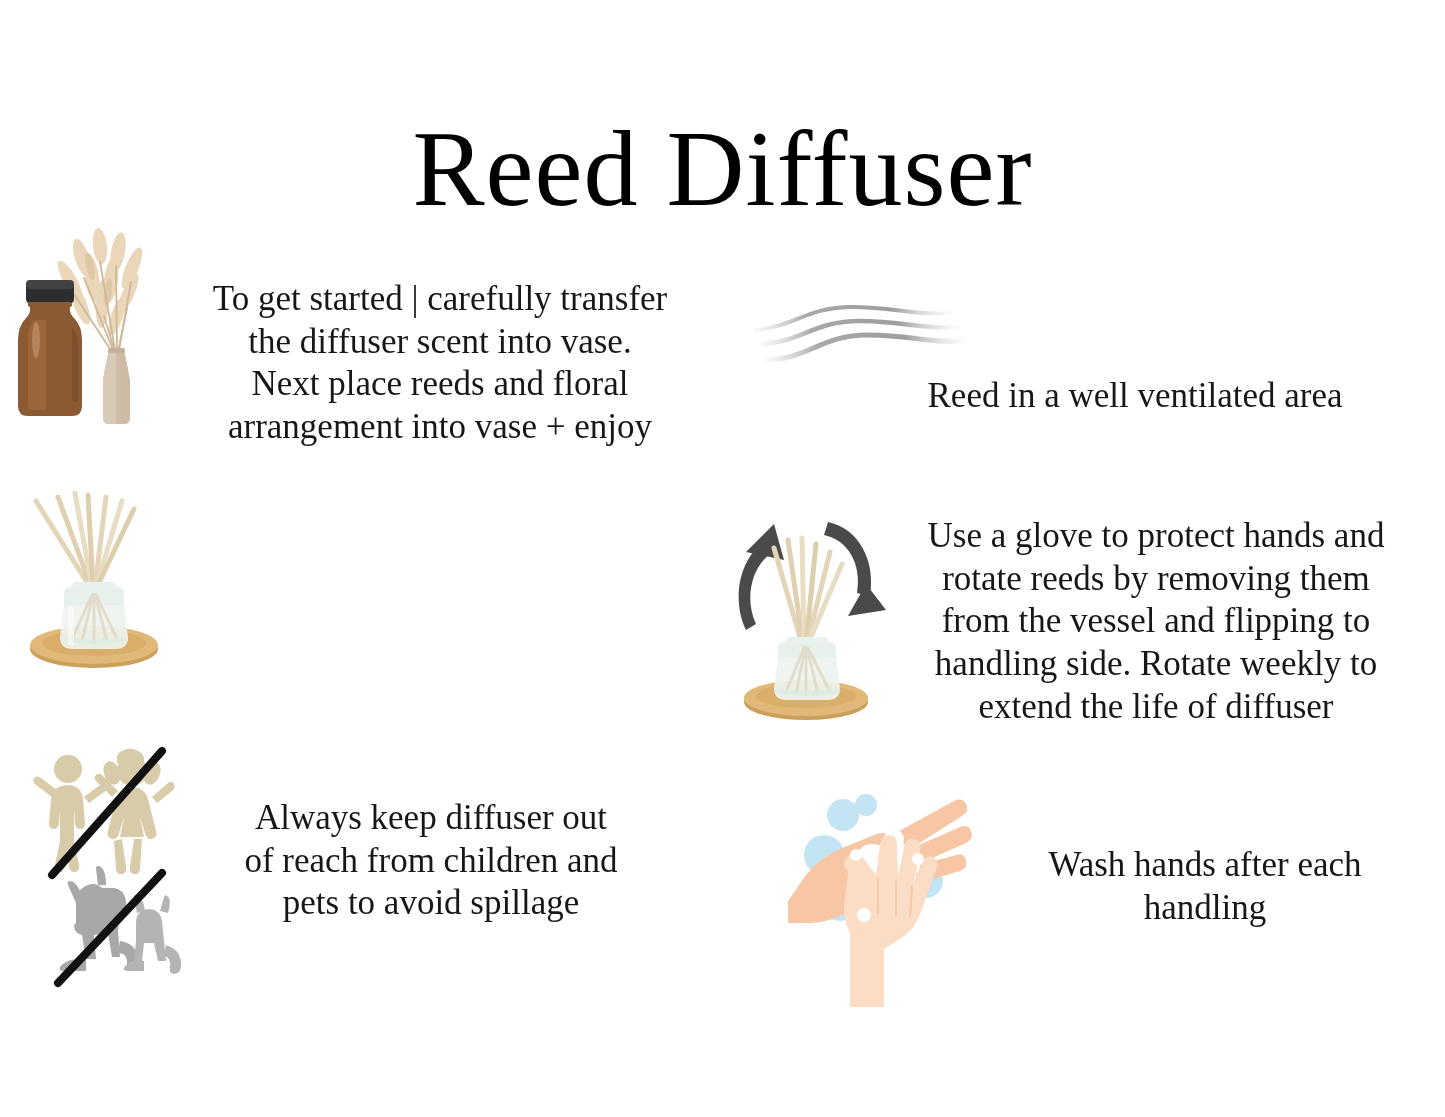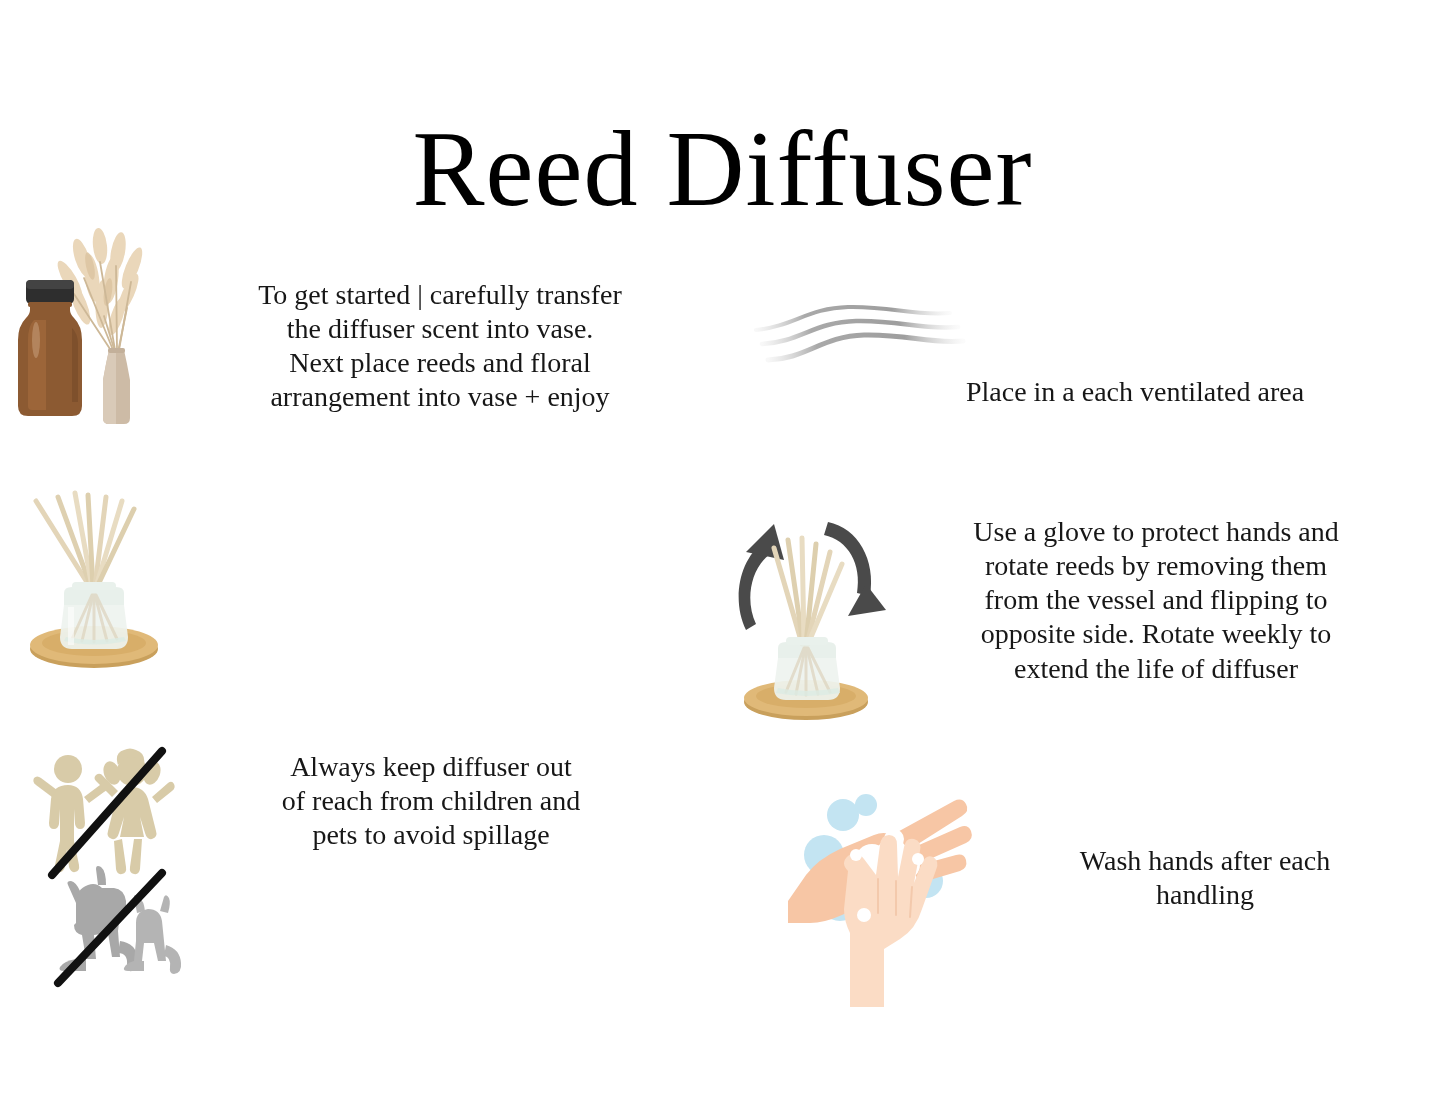--- a/index.html
+++ b/index.html
@@ -31,33 +31,33 @@
     line-height: 1.05;
     letter-spacing: 1px;
     color: #000000;
     font-weight: 400;
   }
 
   
   .block { position: absolute; }
   .caption {
     font-family: "Liberation Serif", "DejaVu Serif", serif;
-    font-size: 28px;
+    font-size: 35px;
     line-height: 1.22;
     color: #171717;
     text-align: center;
     white-space: pre-line;
   }
 
   
   #txt-start      { left: 150px; top: 278px; width: 580px; }
   #txt-ventilated { left: 850px; top: 375px; width: 570px; }
   #txt-tray       { left: 170px; top: 543px; width: 500px; }
   #txt-rotate     { left: 872px; top: 515px; width: 568px; }
-  #txt-children   { left: 185px; top: 750px; width: 492px; }
+  #txt-children   { left: 185px; top: 797px; width: 492px; }
   #txt-wash       { left: 990px; top: 844px; width: 430px; }
 
   
   .icon-frame { position: absolute; }
   #icon-bottle-pampas { left: 12px;  top: 232px; width: 160px; height: 195px; }
   #icon-airflow       { left: 752px; top: 302px; width: 215px; height: 85px;  }
   #icon-diffuser-tray { left: 20px;  top: 487px; width: 150px; height: 185px; }
   #icon-rotate        { left: 716px; top: 498px; width: 185px; height: 225px; }
   #icon-no-kids-pets  { left: 40px;  top: 745px; width: 150px; height: 243px; }
   #icon-wash-hands    { left: 788px; top: 783px; width: 185px; height: 225px; }
@@ -136,21 +136,21 @@
       </defs>
       <g fill="none" stroke="url(#wavegrad)" stroke-linecap="round">
         <path d="M4 28 C 42 24, 56 6, 96 5 C 140 4, 160 14, 198 11" stroke-width="4"></path>
         <path d="M10 42 C 48 40, 62 20, 104 19 C 148 18, 168 28, 206 25" stroke-width="4.5"></path>
         <path d="M16 58 C 54 57, 70 34, 112 33 C 156 32, 176 42, 211 39" stroke-width="5"></path>
       </g>
     </svg>
   </div>
 
   <div class="block" id="txt-ventilated">
-    <div class="caption">Place in a each ventilated area</div>
+    <div class="caption">Reed in a well ventilated area</div>
   </div>
 
   <div class="icon-frame" id="icon-diffuser-tray">
     <svg width="150" height="185" viewBox="0 0 150 185">
 
       <g stroke-linecap="round">
         <path d="M70 100 L16 14" stroke="#e3d5b8" stroke-width="5"></path>
         <path d="M71 100 L38 10" stroke="#ded0b0" stroke-width="5"></path>
         <path d="M72 100 L55 6" stroke="#e8dcc2" stroke-width="5"></path>
         <path d="M73 100 L68 8" stroke="#ddcfae" stroke-width="5"></path>
@@ -217,21 +217,21 @@
         <path d="M92 150 L114 194"></path>
       </g>
       <path d="M62 190 Q90 196 122 190 L124 195 Q90 201 60 195 Z" fill="#dcebe3" opacity="0.8"></path>
     </svg>
   </div>
 
   <div class="block" id="txt-rotate">
     <div class="caption">Use a glove to protect hands and
 rotate reeds by removing them
 from the vessel and flipping to
-opposite side. Rotate weekly to
+handling side. Rotate weekly to
 extend the life of diffuser</div>
   </div>
 
   <div class="icon-frame" id="icon-no-kids-pets">
     <svg width="150" height="243" viewBox="0 0 150 243">
 
       <g fill="#d8cba8">
 
         <circle cx="28" cy="24" r="14"></circle>
         <path d="M28 40 Q41 40 43 54 L45 78 Q45 84 40 84 Q36 84 35 79 L34 64 L34 96

